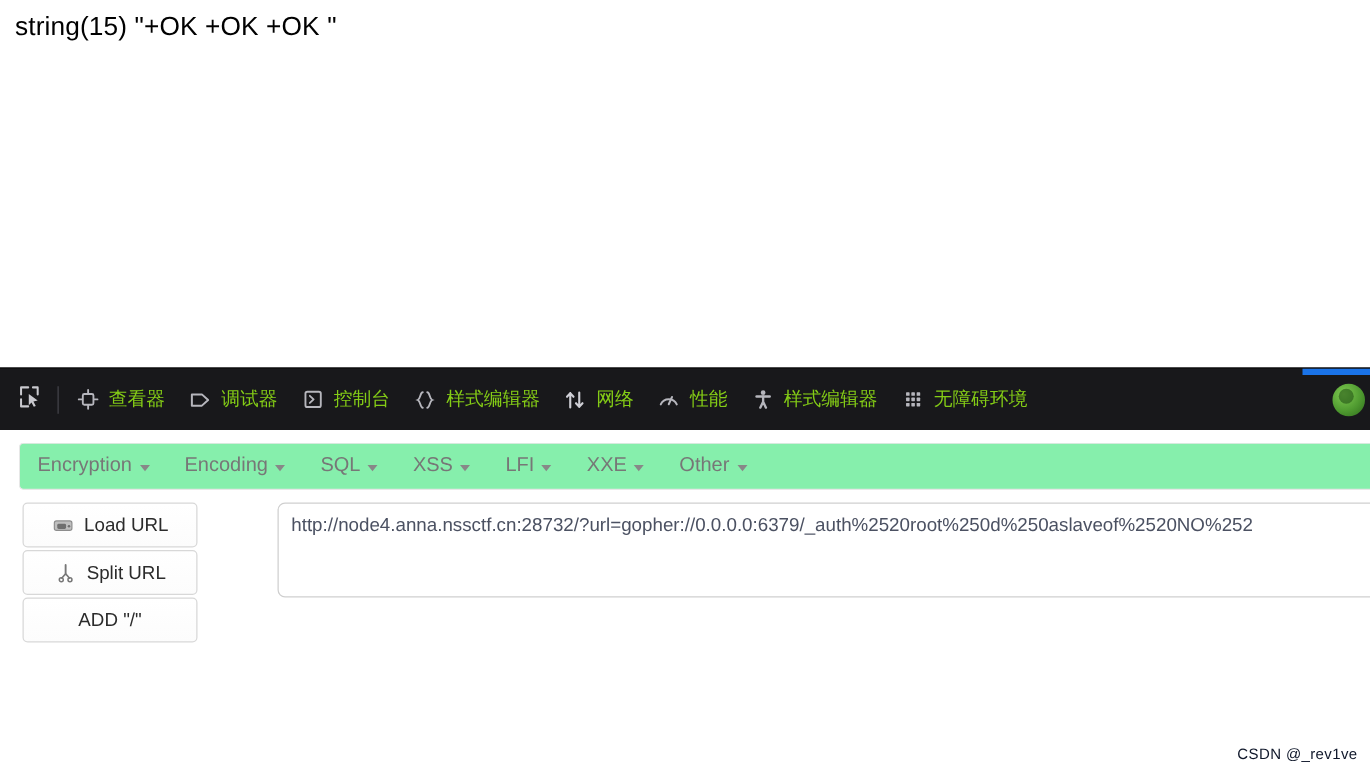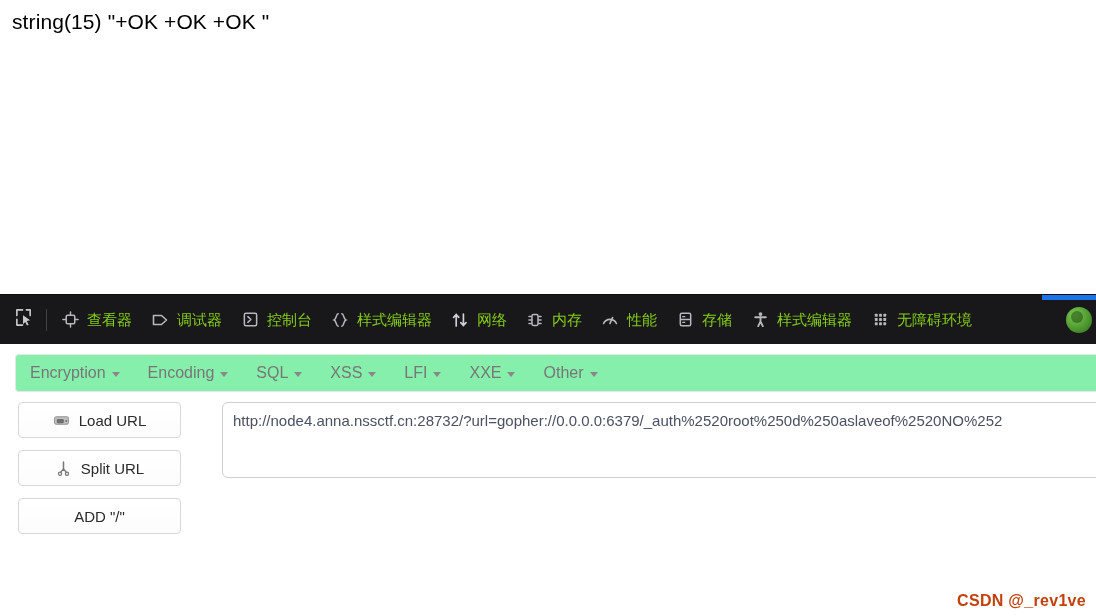--- a/index.html
+++ b/index.html
@@ -76,41 +76,41 @@
     font-size: 16px; color: #777777; padding: 4px 12px 4px 0; margin-right: 16px;
     display: flex; align-items: center; gap: 6px; white-space: nowrap;
   }
   .caret {
     width: 0; height: 0; border-left: 4px solid transparent; border-right: 4px solid transparent;
     border-top: 5px solid #888888; display: inline-block; margin-top: 2px;
   }
 
   .hb-actions { position: absolute; left: 18px; top: 58px; width: 176px; }
   .hb-btn {
-    width: 163px; height: 36px; margin-bottom: 12px;
+    width: 140px; height: 36px; margin-bottom: 2px;
     background: linear-gradient(#ffffff, #fcfcfc);
     border: 1px solid #d8d8d8; border-radius: 4px;
     display: flex; align-items: center; justify-content: center; gap: 8px;
     font-size: 15px; color: #2b2b2b;
   }
   .hb-btn .bico { display: flex; align-items: center; justify-content: center; width: 18px; height: 18px; }
 
   .hb-url-wrap { position: absolute; left: 222px; top: 58px; right: 0; }
   .hb-textarea {
     width: 880px; height: 76px;
     border: 1px solid #cfcfcf; border-radius: 6px;
     background: #ffffff; color: #4b5162;
     font-family: "Liberation Sans", sans-serif; font-size: 15px;
     padding: 8px 10px; resize: none; outline: none;
     white-space: pre; overflow: hidden; line-height: 20px;
   }
 
   .watermark {
     position: absolute; right: 10px; bottom: 6px;
-    font-size: 16px; color: #c2410c; letter-spacing: .3px; font-weight: bold;
+    font-size: 12px; color: #0f172a; letter-spacing: .3px;
   }
 </style>
 </head>
 <body>
 
 <div id="root">
 
   <div class="page-content">
     <div class="dump-text">string(15) "+OK +OK +OK "</div>
   </div>
@@ -169,50 +169,31 @@
     <div class="dt-tab">
       <span class="ico">
         <svg width="18" height="18" viewBox="0 0 18 18">
           <path d="M5.2 15 V3.5 M5.2 3.5 L2.6 6.4 M5.2 3.5 L7.8 6.4" stroke="#cfcfd6" stroke-width="1.7" fill="none" stroke-linecap="round" stroke-linejoin="round"></path>
           <path d="M12.4 3 V14.5 M12.4 14.5 L9.8 11.6 M12.4 14.5 L15 11.6" stroke="#cfcfd6" stroke-width="1.7" fill="none" stroke-linecap="round" stroke-linejoin="round"></path>
         </svg>
       </span>
       <span class="lbl">网络</span>
     </div>
 
-    <div class="dt-tab">
-      <span class="ico">
-        <svg width="18" height="18" viewBox="0 0 18 18">
-          <rect x="6" y="3.5" width="6" height="11" rx="1.4" stroke="#b6b6bd" stroke-width="1.5" fill="none"></rect>
-          <path d="M3 5.5 h2.4 M3 9 h2.4 M3 12.5 h2.4 M12.6 5.5 H15 M12.6 9 H15 M12.6 12.5 H15" stroke="#b6b6bd" stroke-width="1.5" stroke-linecap="round"></path>
-        </svg>
-      </span>
-      <span class="lbl">内存</span>
-    </div>
 
     <div class="dt-tab">
       <span class="ico">
         <svg width="18" height="18" viewBox="0 0 18 18">
           <path d="M2.6 12.5 A7 7 0 0 1 15.4 12.5" stroke="#b6b6bd" stroke-width="1.6" fill="none" stroke-linecap="round"></path>
           <path d="M11.6 6.6 L9 12.4" stroke="#b6b6bd" stroke-width="1.6" fill="none" stroke-linecap="round"></path>
         </svg>
       </span>
       <span class="lbl">性能</span>
     </div>
 
-    <div class="dt-tab">
-      <span class="ico">
-        <svg width="17" height="17" viewBox="0 0 18 18">
-          <rect x="3.5" y="2.5" width="11" height="13" rx="1.6" stroke="#b6b6bd" stroke-width="1.6" fill="none"></rect>
-          <path d="M3.5 9 h11" stroke="#b6b6bd" stroke-width="1.6"></path>
-          <path d="M6 6 h2.2 M6 12 h2.2" stroke="#b6b6bd" stroke-width="1.4" stroke-linecap="round"></path>
-        </svg>
-      </span>
-      <span class="lbl">存储</span>
-    </div>
 
     <div class="dt-tab">
       <span class="ico">
         <svg width="17" height="17" viewBox="0 0 18 18">
           <circle cx="9" cy="3.3" r="2" fill="#b6b6bd"></circle>
           <path d="M3.4 6.6 H14.6" stroke="#b6b6bd" stroke-width="2" stroke-linecap="round"></path>
           <path d="M9 6.6 V11 M9 11 L6.6 16 M9 11 L11.4 16" stroke="#b6b6bd" stroke-width="2" stroke-linecap="round"></path>
         </svg>
       </span>
       <span class="lbl">样式编辑器</span>

